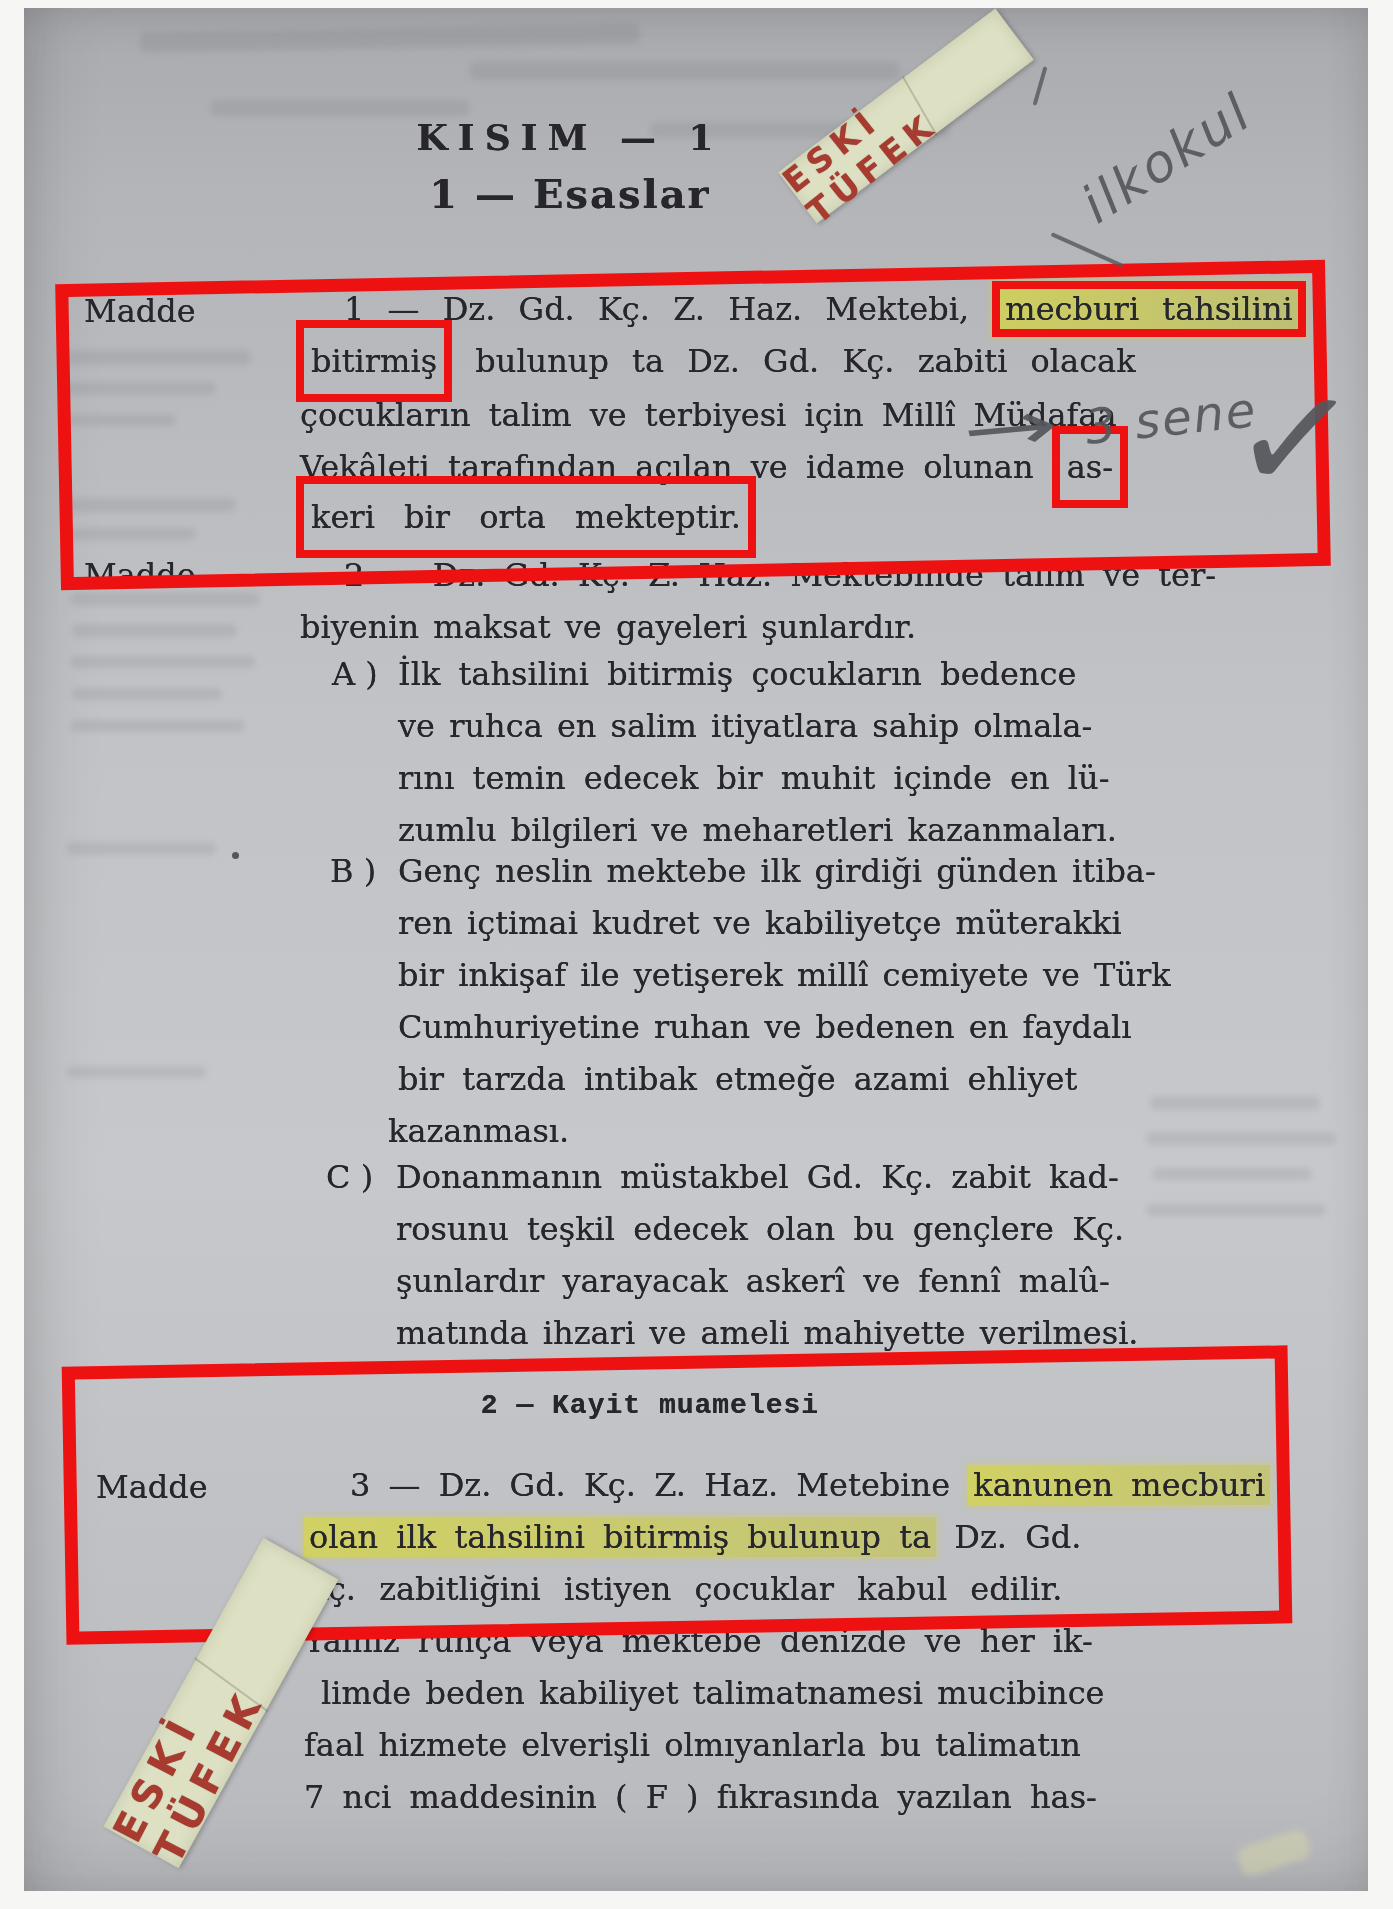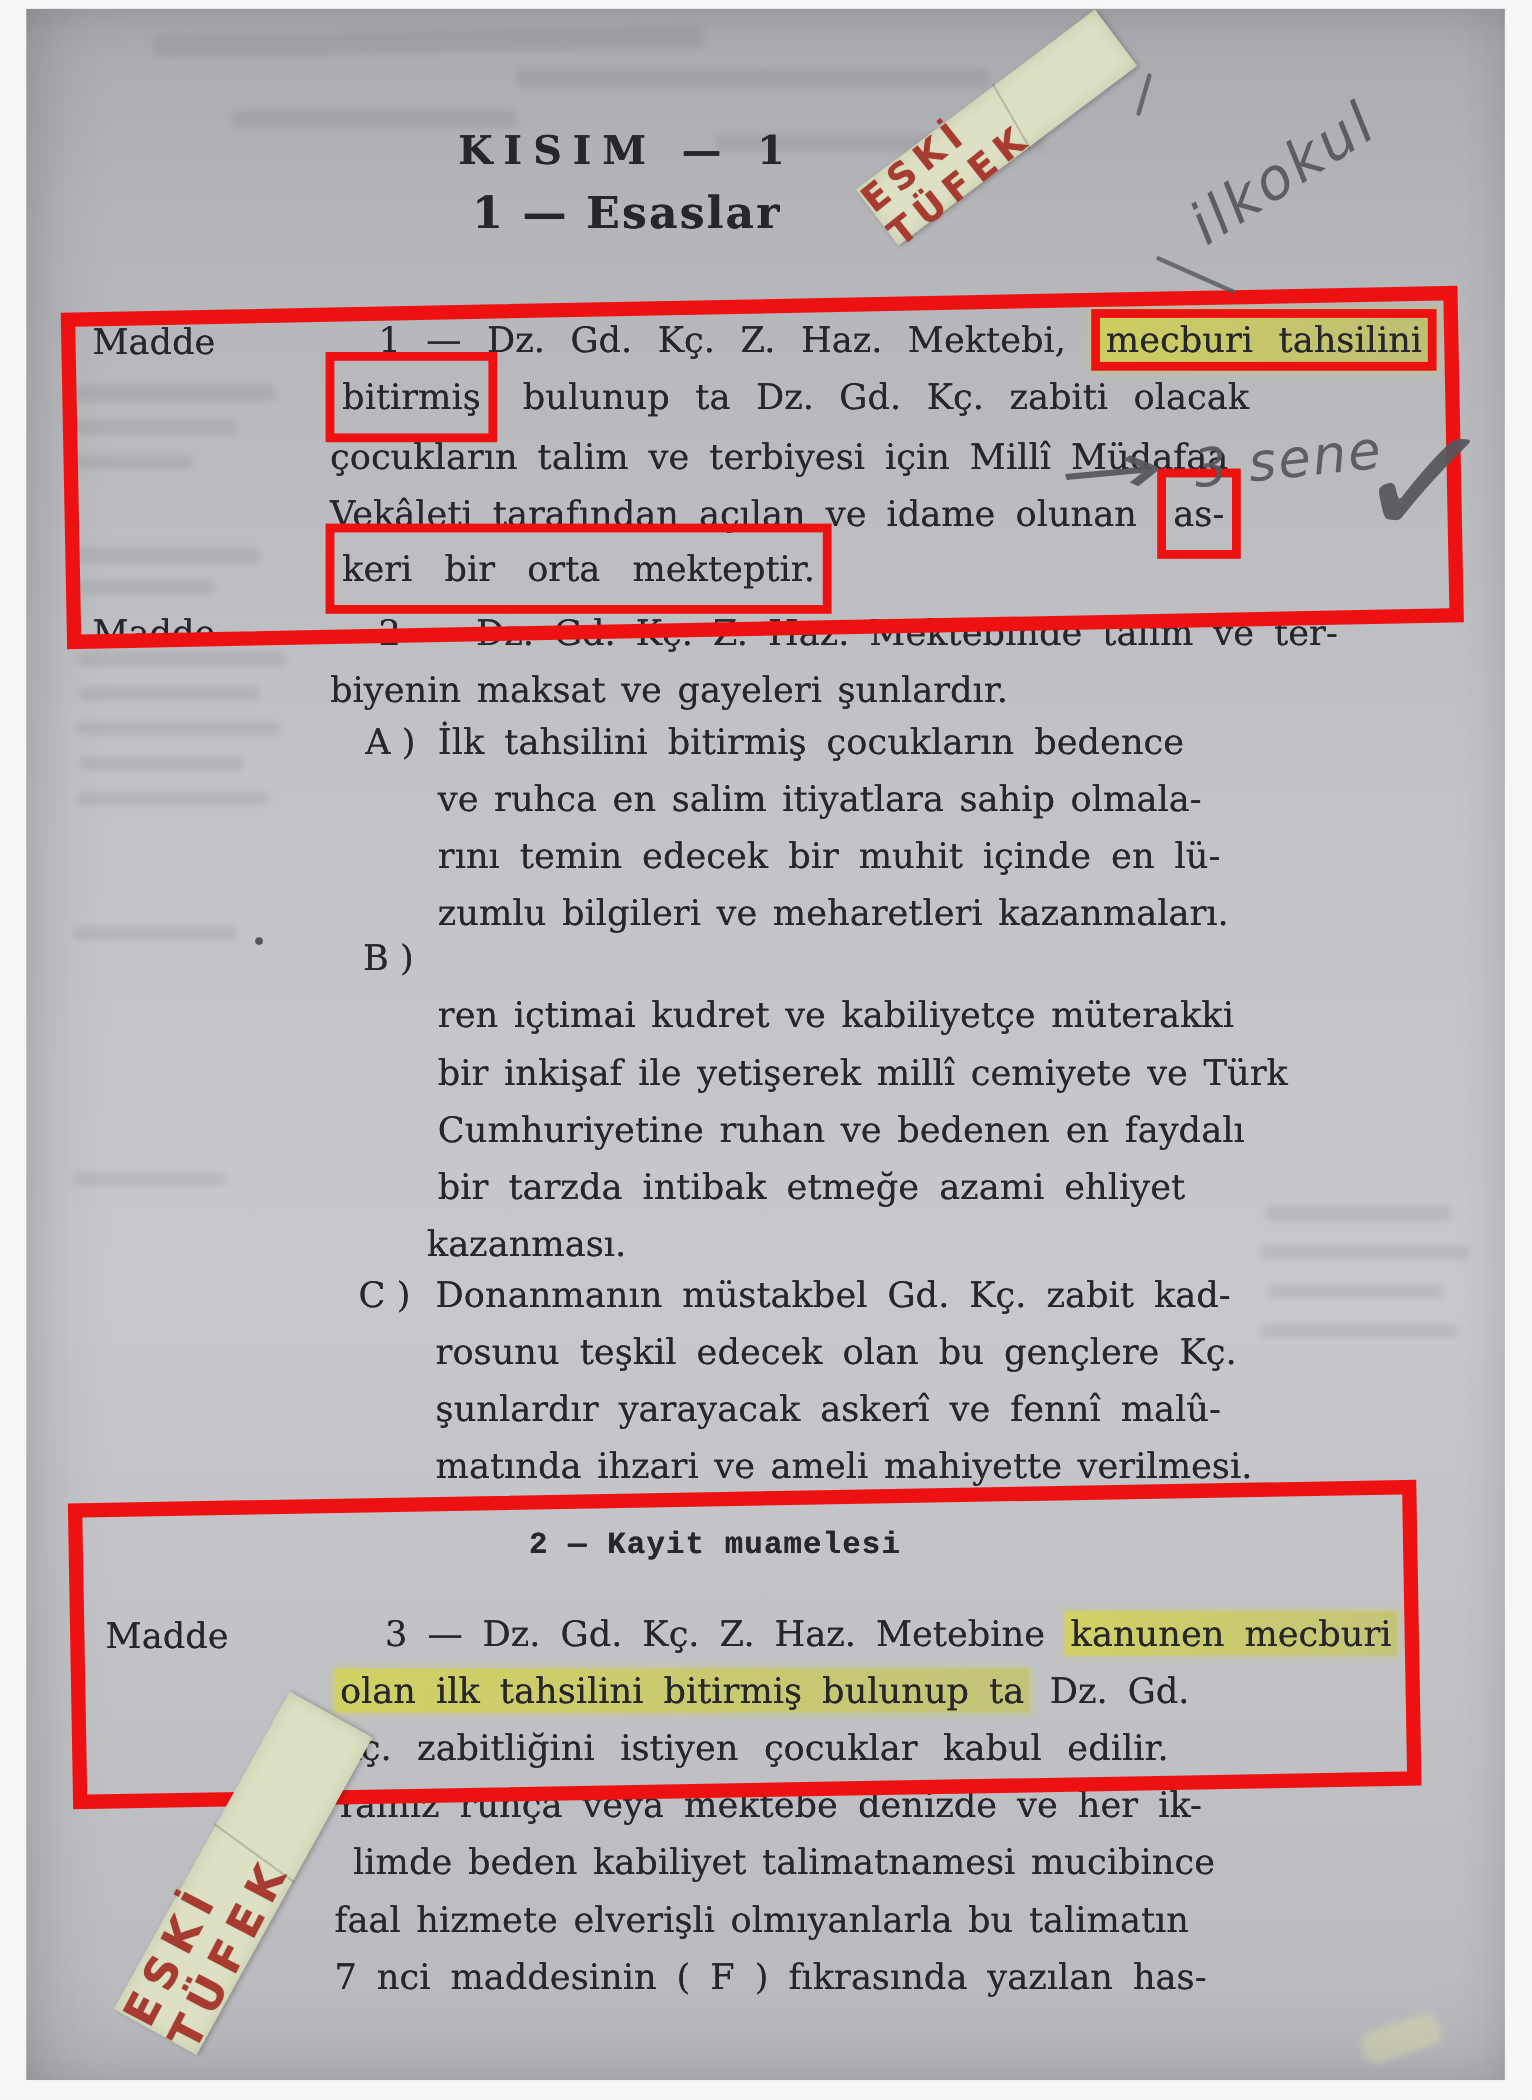--- a/index.html
+++ b/index.html
@@ -112,20 +112,21 @@
   <div class="txt j2" style="left:344px;top:556px">2 — Dz. Gd. Kç. Z. Haz. Mektebinde talim ve ter-</div>
   <div class="txt j1" style="left:300px;top:608px">biyenin maksat ve gayeleri şunlardır.</div>
 
   <div class="txt" style="left:332px;top:655px">A )</div>
   <div class="txt j2" style="left:398px;top:655px">İlk tahsilini bitirmiş çocukların bedence</div>
   <div class="txt j1" style="left:398px;top:707px">ve ruhca en salim itiyatlara sahip olmala-</div>
   <div class="txt j2" style="left:398px;top:759px">rını temin edecek bir muhit içinde en lü-</div>
   <div class="txt j1" style="left:398px;top:811px">zumlu bilgileri ve meharetleri kazanmaları.</div>
 
   <div class="txt" style="left:330px;top:852px">B )</div>
+  <div class="txt j1" style="left:398px;top:852px">Genç neslin mektebe ilk girdiği günden itiba-</div>
   <div class="txt j1" style="left:398px;top:904px">ren içtimai kudret ve kabiliyetçe müterakki</div>
   <div class="txt j1" style="left:398px;top:956px">bir inkişaf ile yetişerek millî cemiyete ve Türk</div>
   <div class="txt j1" style="left:398px;top:1008px">Cumhuriyetine ruhan ve bedenen en faydalı</div>
   <div class="txt j2" style="left:398px;top:1060px">bir tarzda intibak etmeğe azami ehliyet</div>
   <div class="txt j1" style="left:388px;top:1112px">kazanması.</div>
 
   <div class="txt" style="left:326px;top:1158px">C )</div>
   <div class="txt j2" style="left:396px;top:1158px">Donanmanın müstakbel Gd. Kç. zabit kad-</div>
   <div class="txt j2" style="left:396px;top:1210px">rosunu teşkil edecek olan bu gençlere Kç.</div>
   <div class="txt j2" style="left:396px;top:1262px">şunlardır yarayacak askerî ve fennî malû-</div>

